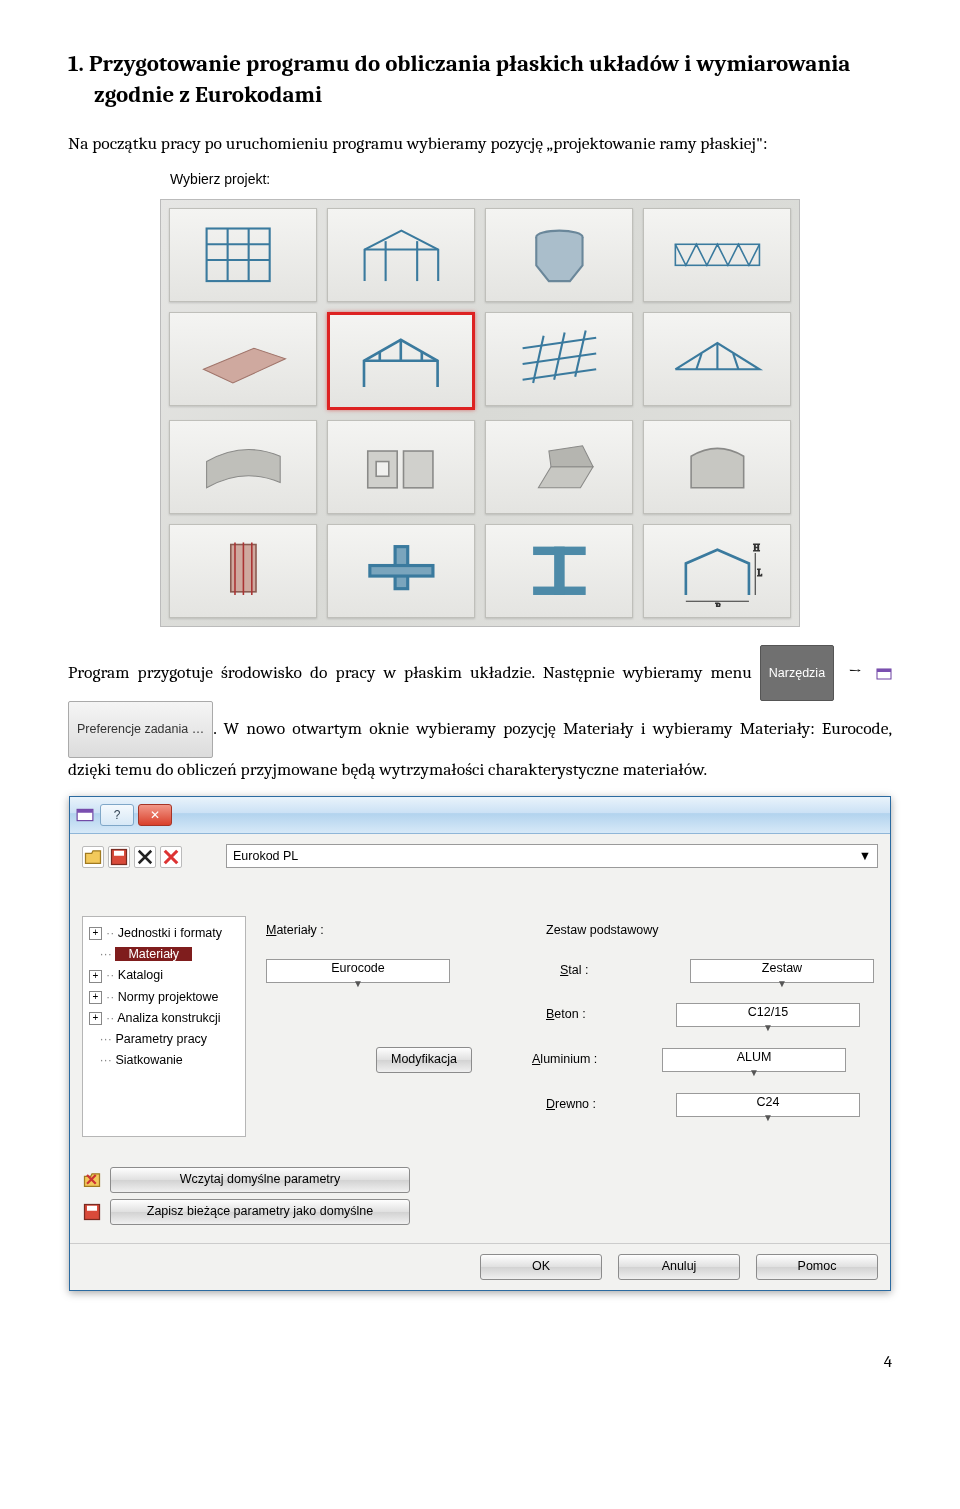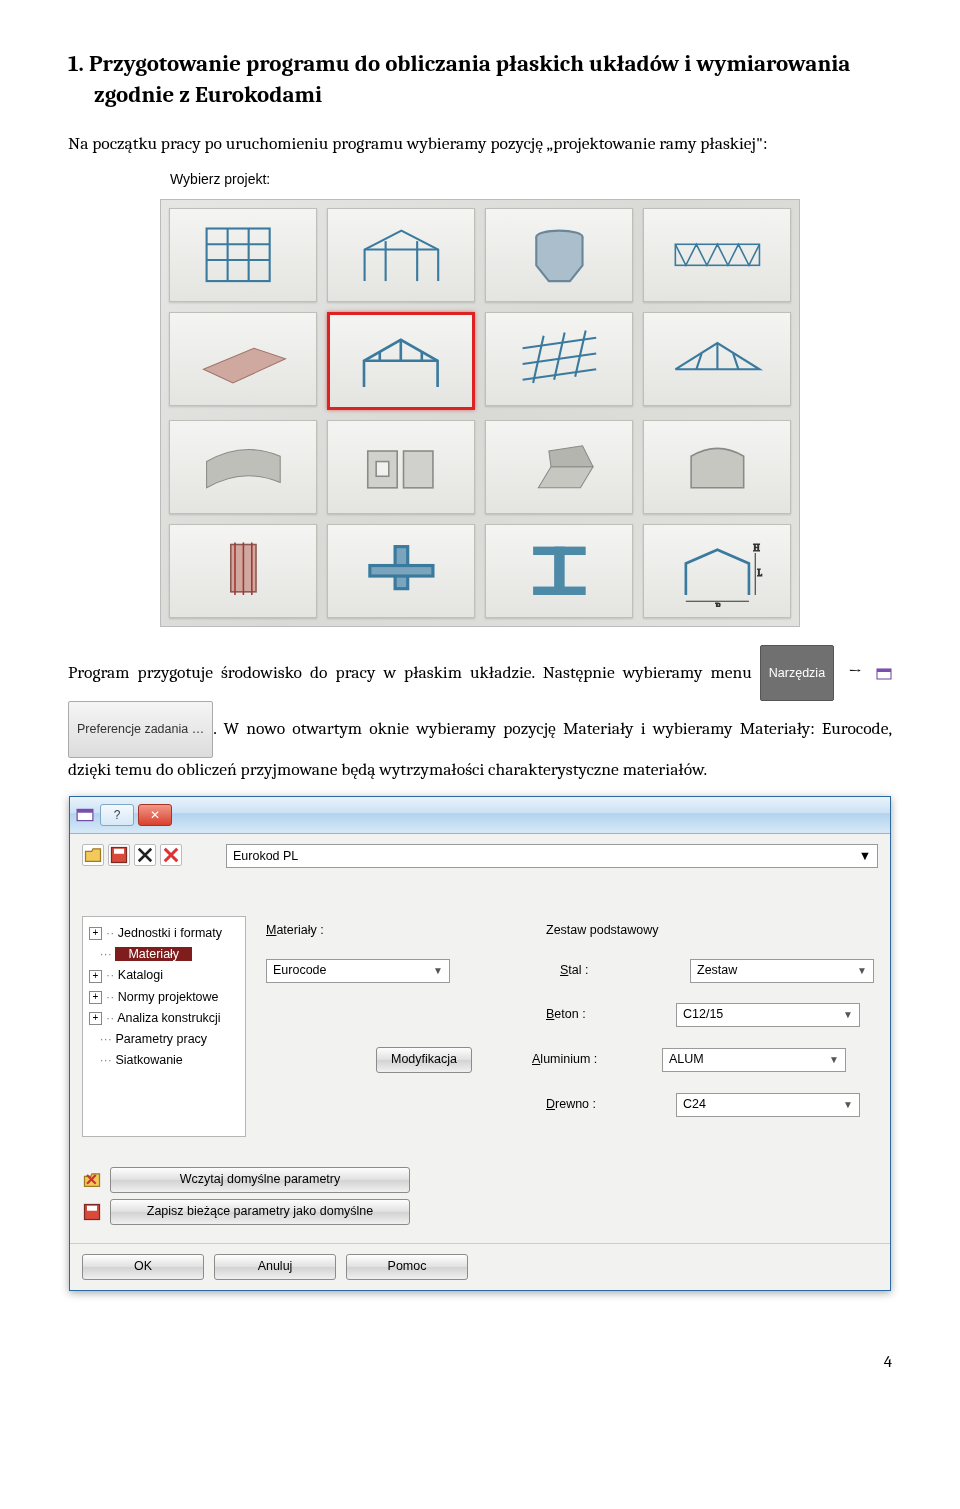--- a/index.html
+++ b/index.html
@@ -101,21 +101,21 @@
     width:32px;height:20px;border:1px solid #7fa7c8;border-radius:3px;
     background:linear-gradient(#f4f9fd,#d7e8f6);
     display:flex;align-items:center;justify-content:center;font-size:12px;color:#345;
   }
   .winbtn.close { background:linear-gradient(#f29889,#d9402b);color:#fff;border-color:#a53426; }
   .dlg-body {
     background:#f2f2f0;
     padding:10px 12px 12px 12px;
   }
   .dlg-toolbar {
-    display:flex;gap:4px;margin-bottom:8px;align-items:flex-start;
+    display:flex;gap:4px;margin-bottom:8px;align-items:flex-end;
   }
   .tool-ico { width:20px;height:20px;border:1px solid #bbb;border-radius:2px;background:#fff;display:flex;align-items:center;justify-content:center; }
   .dlg-select {
     margin-left:40px;flex:1;height:22px;border:1px solid #9a9a9a;background:#fff;
     display:flex;align-items:center;justify-content:space-between;padding:0 6px;
   }
   .dlg-cols { display:flex;gap:10px;margin-top:48px; }
   .dlg-tree {
     width:180px;border:1px solid #b6b6b6;background:#fff;padding:6px;
     font-size:12.5px;line-height:1.7;
@@ -123,35 +123,35 @@
   .tree-node { white-space:nowrap; }
   .tree-node .pm { display:inline-block;width:11px;height:11px;border:1px solid #888;font-size:10px;line-height:10px;text-align:center;margin-right:4px;vertical-align:middle;background:#fff;}
   .tree-node.sel span.lbl { background:#7f1d1d;color:#fff;padding:0 13px; }
   .tree-dots { color:#888; }
   .dlg-main { flex:1;padding:6px 4px 0 10px; }
   .dlg-row { display:flex;align-items:center;margin-bottom:20px; }
   .dlg-row .lbl { width:130px; }
   .dlg-row .lbl .ul { text-decoration:underline; }
   .dlg-row .val {
     width:170px;height:22px;border:1px solid #9a9a9a;background:#fff;
-    display:flex;align-items:center;justify-content:space-between;padding:0 6px;
+    display:flex;align-items:center;justify-content:space-between;padding:0 6px;flex-direction:column;
   }
   .dlg-row .val .chev { font-size:10px;color:#555; }
   .dlg-row .plain { width:160px; }
   .dlg-btn {
     height:24px;border:1px solid #8c8c8c;border-radius:3px;
     background:linear-gradient(#fefefe,#e1e1e1 48%,#d3d3d3 52%,#f0f0f0);
     padding:0 14px;display:inline-flex;align-items:center;justify-content:center;
   }
   .dlg-foot-left { margin-top:30px; }
   .dlg-foot-left .row { display:flex;align-items:center;gap:8px;margin-bottom:6px; }
   .dlg-foot-left .wide { width:270px;justify-content:center; }
   .dlg-foot-left .ico { width:20px;height:20px; }
   .dlg-footer {
-    display:flex;gap:10px;padding:10px 12px;
+    display:flex;justify-content:flex-end;gap:16px;padding:10px 12px;
     background:#f2f2f0;border-top:1px solid #ccc;
   }
   .dlg-footer .dlg-btn { width:92px; }
   .page-num {
     text-align:right;font-family:Cambria,Georgia,serif;font-size:17px;margin-top:60px;
   }
 </style>
 </head>
 <body>
 

